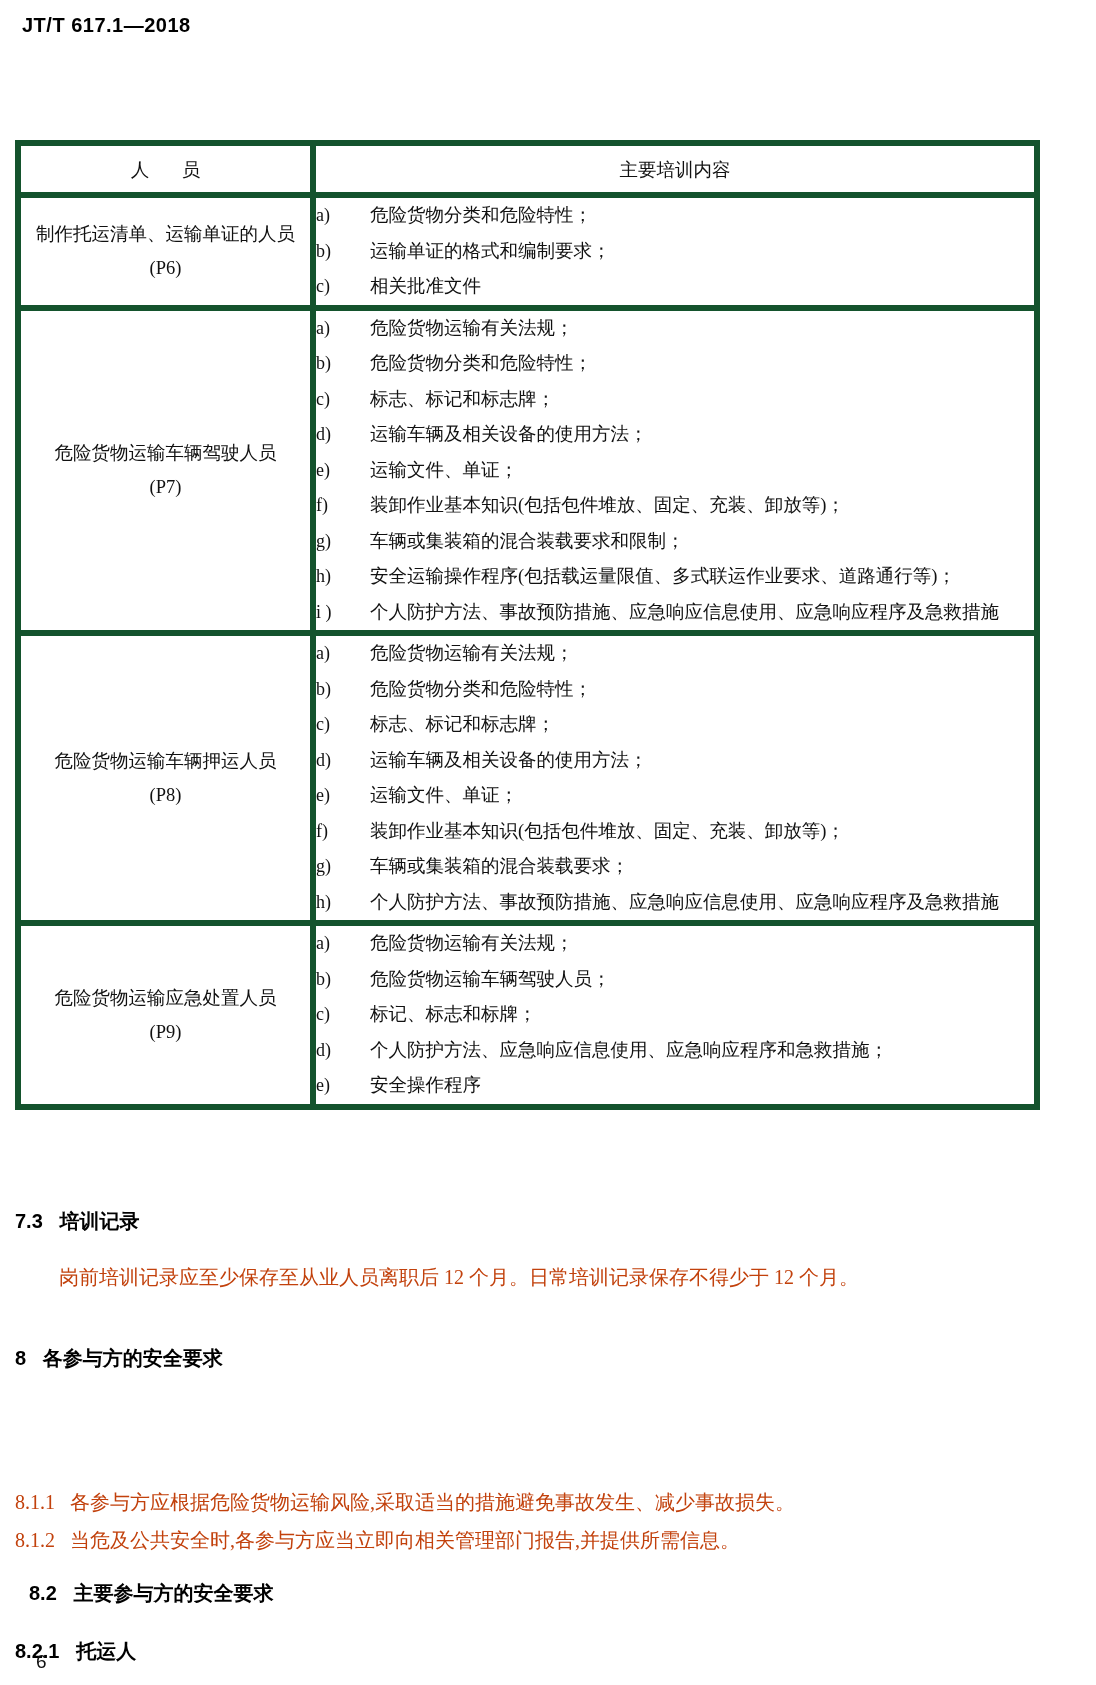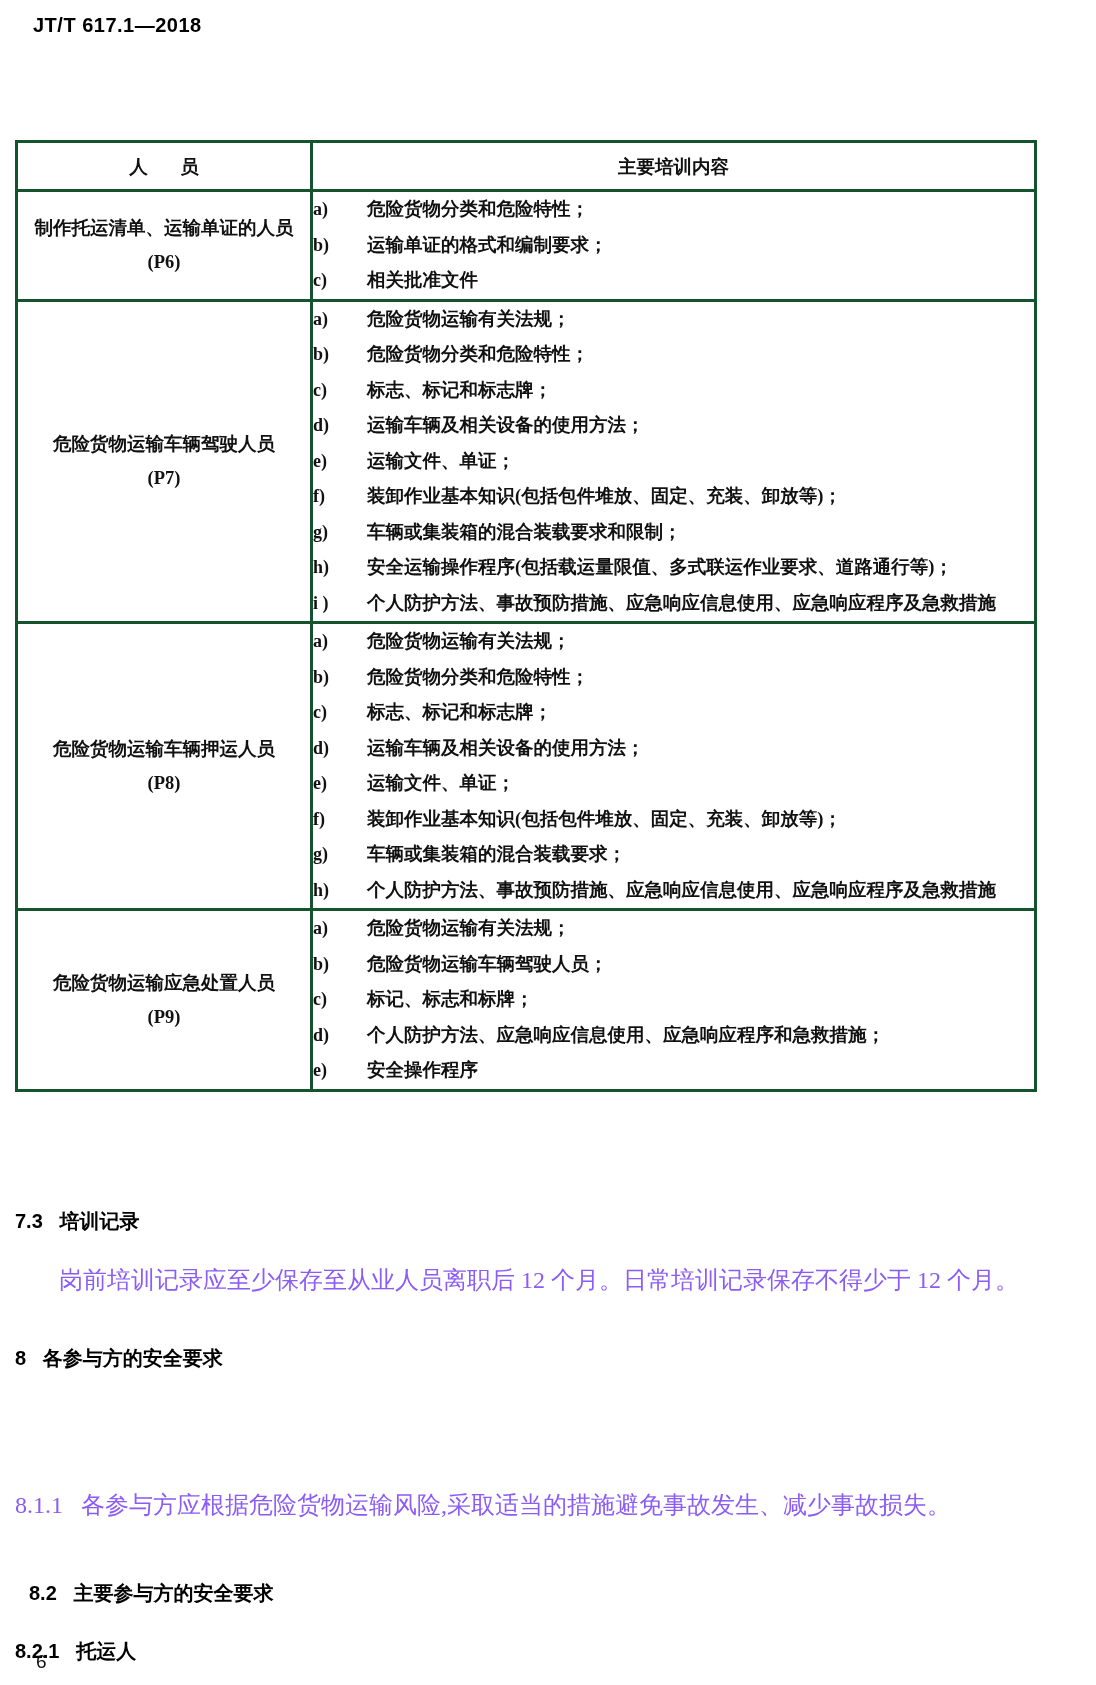--- a/index.html
+++ b/index.html
@@ -20,21 +20,21 @@
     width: 1096px;
     height: 1685px;
     box-sizing: border-box;
     padding: 0;
   }
 
   
   .running-header {
     position: absolute;
     top: 14px;
-    left: 33px;
+    left: 22px;
     font-family: "Liberation Sans", "DejaVu Sans", sans-serif;
     font-size: 20px;
     font-weight: 700;
     letter-spacing: 0.5px;
     color: #000;
   }
 
   
   .table-caption {
     position: absolute;
@@ -57,24 +57,24 @@
     position: absolute;
     top: 140px;
     left: 15px;
     width: 1019px;
     border-collapse: collapse;
     table-layout: fixed;
     background: #fff;
   }
   table.std-table td,
   table.std-table th {
-    border: 3px solid #14532d;
+    border: 6px solid #14532d;
     padding: 0;
     vertical-align: middle;
-    font-weight: 700;
+    font-weight: 400;
   }
   table.std-table .col-person { width: 295px; }
   table.std-table .col-content { width: 724px; }
 
   thead th {
     height: 46px;
     font-size: 18.5px;
     text-align: center;
     color: #111;
   }
@@ -137,23 +137,23 @@
   h3.clause-head {
     margin: 0;
     font-family: Liberation Sans, sans-serif;
     font-size: 20px;
     font-weight: 700;
     color: #000;
     white-space: pre;
   }
   p.clause-para {
     margin: 0;
-    font-size: 24px;
+    font-size: 20px;
     line-height: 1.5;
-    color: #8b5cf6;
+    color: #c2410c;
     white-space: pre;
   }
   p.clause-para.indent {
     text-indent: 44px;
   }
 
   .page-number {
     position: absolute;
     left: 36px;
     bottom: 12px;
@@ -338,20 +338,23 @@
   </div>
 
   <div class="body-block" style="top: 1345px;">
     <h3 class="clause-head">8   各参与方的安全要求</h3>
   </div>
 
 
   <div class="body-block" style="top: 1487px;">
     <p class="clause-para">8.1.1   各参与方应根据危险货物运输风险,采取适当的措施避免事故发生、减少事故损失。</p>
   </div>
+  <div class="body-block" style="top: 1525px;">
+    <p class="clause-para">8.1.2   当危及公共安全时,各参与方应当立即向相关管理部门报告,并提供所需信息。</p>
+  </div>
 
   <div class="body-block" style="top: 1580px; margin-left: 14px;">
     <h3 class="clause-head">8.2   主要参与方的安全要求</h3>
   </div>
 
   <div class="body-block" style="top: 1638px;">
     <h3 class="clause-head">8.2.1   托运人</h3>
   </div>
 
   <div class="page-number">6</div>

